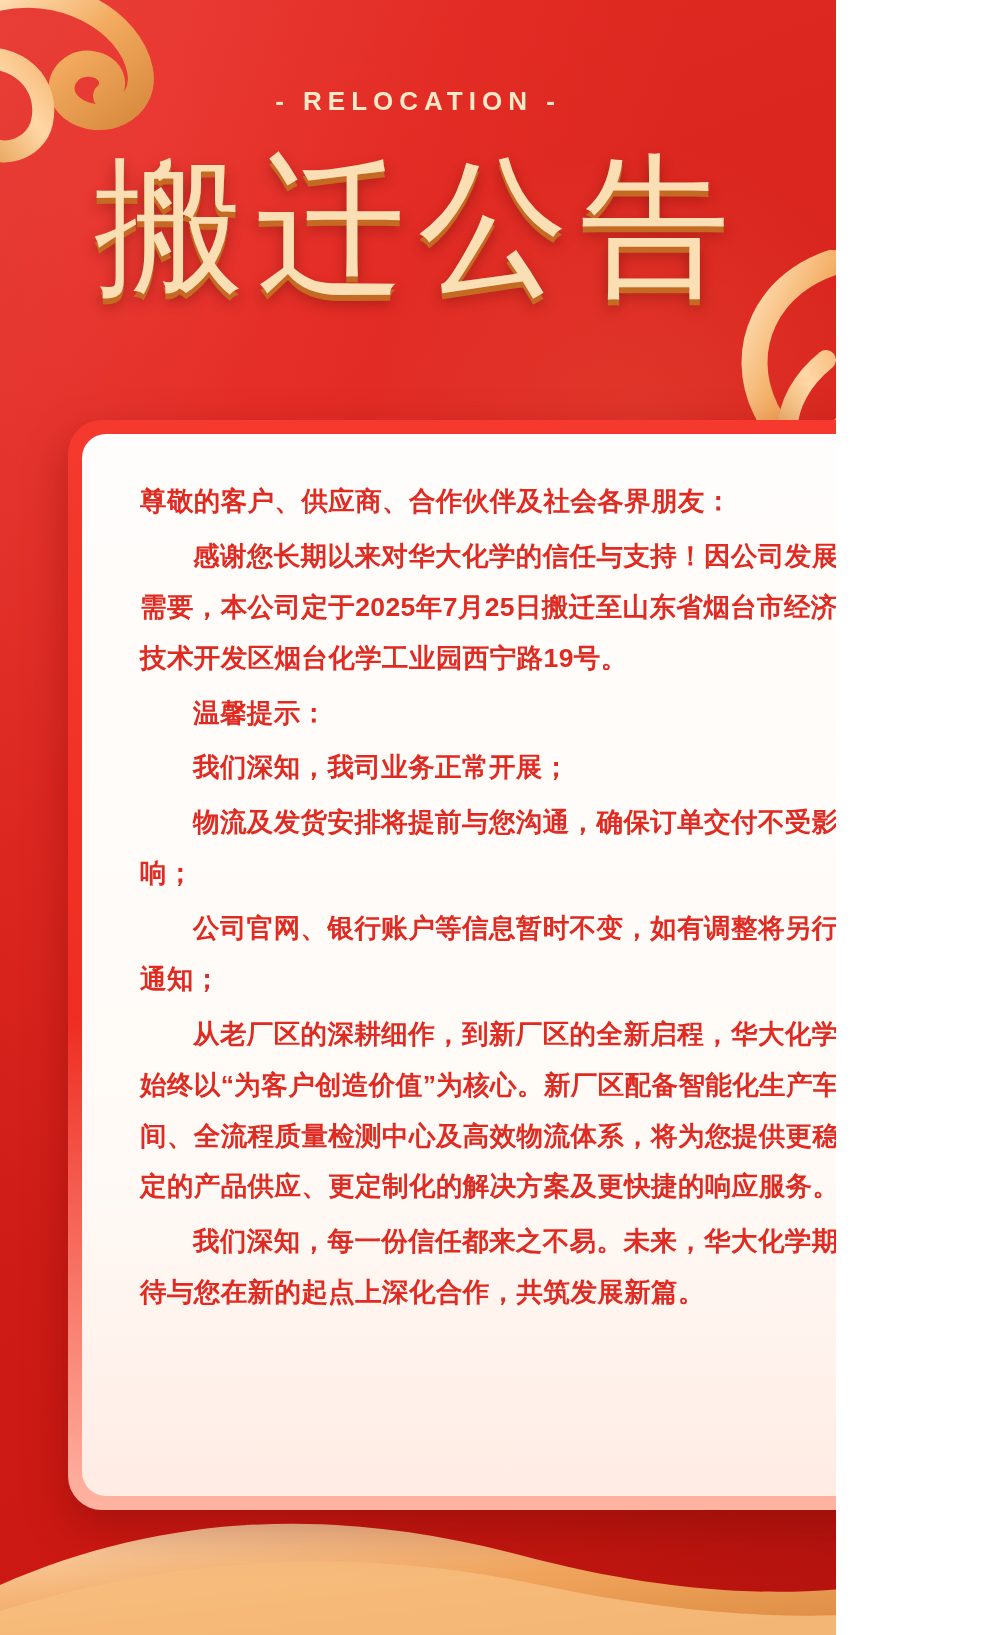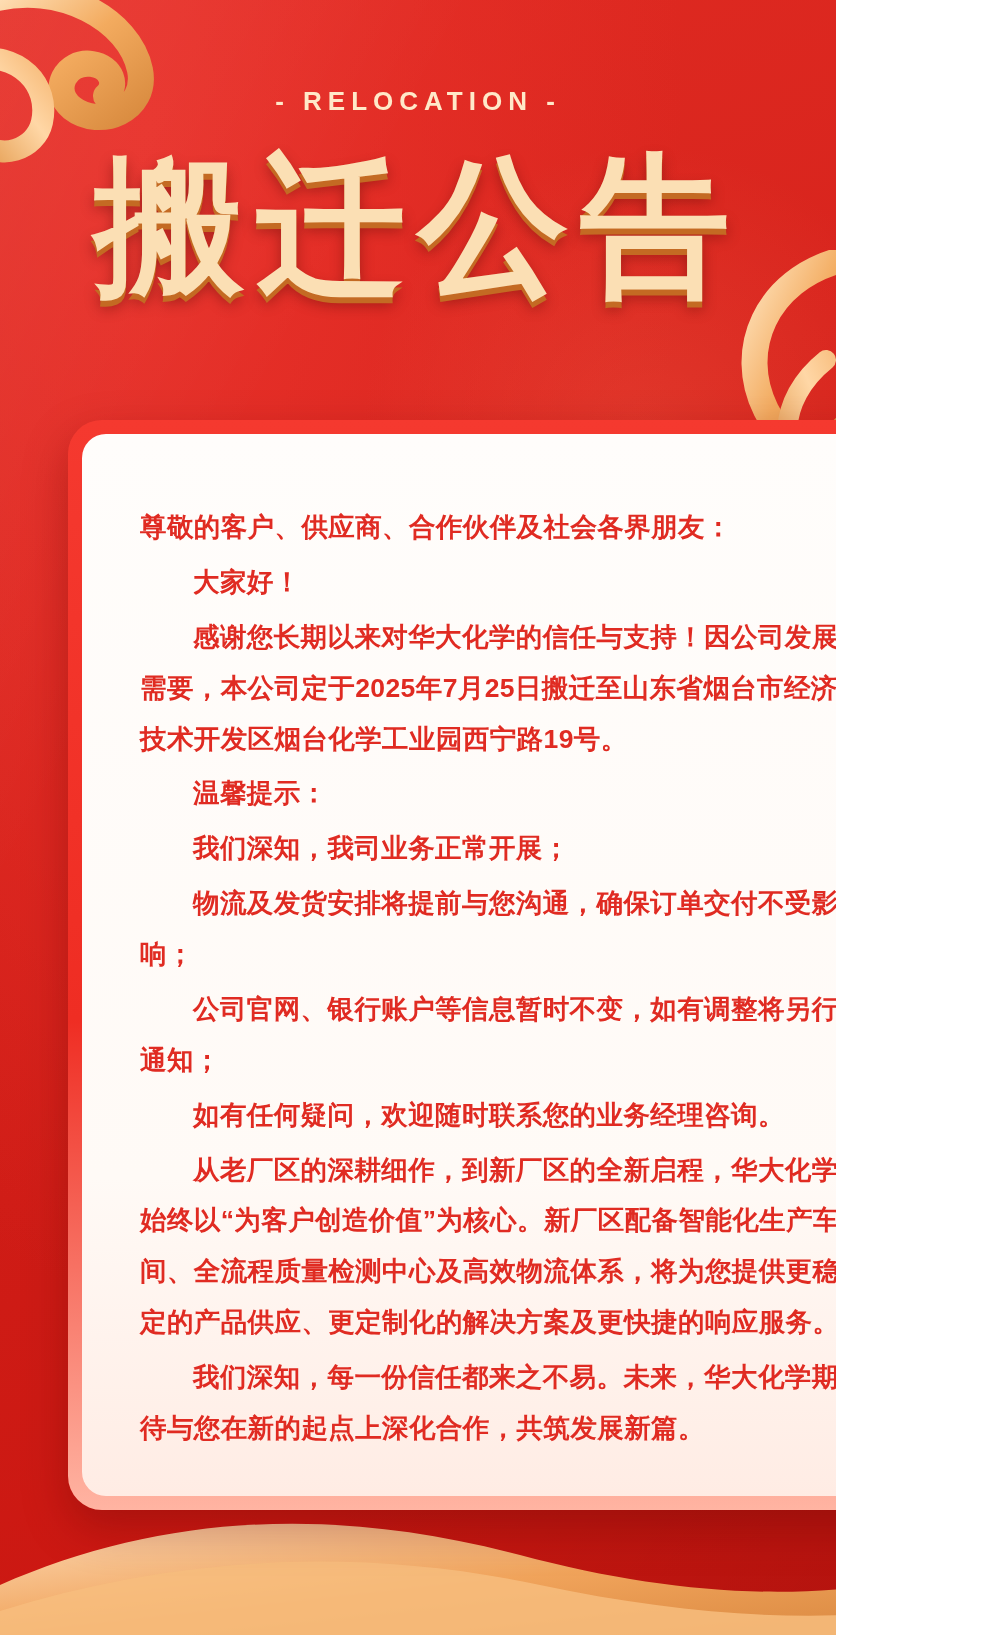--- a/index.html
+++ b/index.html
@@ -71,21 +71,21 @@
     white-space: nowrap;
     font-family: "Liberation Serif", "DejaVu Serif", serif;
   }
   .main-title {
     position: absolute;
     top: 128px;
     left: 0;
     width: 100%;
     text-align: center;
     font-size: 150px;
-    font-weight: 700;
+    font-weight: 400;
     letter-spacing: 12px;
     color: #fbdfb4;
     text-shadow:
       0 6px 0 #c46a23,
       0 8px 14px rgba(90,10,6,0.45);
     font-family: "DejaVu Sans", "Liberation Sans", sans-serif;
   }
 
   
   .card-outer {
@@ -99,21 +99,21 @@
     box-shadow: 0 18px 44px rgba(110,8,5,0.38);
     padding: 14px;
     box-sizing: border-box;
   }
   .card-inner {
     width: 100%;
     height: 100%;
     border-radius: 24px;
     background: linear-gradient(180deg, #fffdfb 0%, #fffaf6 70%, #ffece4 100%);
     box-sizing: border-box;
-    padding: 68px 58px 34px 58px;
+    padding: 42px 58px 34px 58px;
     position: relative;
     overflow: hidden;
   }
   .letter {
     color: #e02b22;
     font-size: 26.5px;
     line-height: 1.92;
     font-weight: 600;
     letter-spacing: 0.4px;
   }
@@ -163,29 +163,27 @@
     <path d="M0,176 C180,120 360,112 540,150 C720,188 870,190 1000,160 L1000,200 L0,200 Z" fill="#f7bd7e" opacity="0.85"></path>
   </svg>
 
   <div class="eyebrow">- RELOCATION -</div>
   <div class="main-title">搬迁公告</div>
 
   <div class="card-outer">
     <div class="card-inner">
       <div class="letter">
         <p>尊敬的客户、供应商、合作伙伴及社会各界朋友：</p>
-        <p class="indent">大家好！</p>
         <p class="indent">
           <span>感谢您长期以来对华大化学的信任与支持！因公司发展需要，本公司定于</span><span class="strong-addr">2025年7月25日搬迁至山东省烟台市经济技术开发区烟台化学工业园西宁路19号</span><span>。</span>
         </p>
         <p class="indent">温馨提示：</p>
         <p class="indent">我们深知，我司业务正常开展；</p>
         <p class="indent">物流及发货安排将提前与您沟通，确保订单交付不受影响；</p>
         <p class="indent">公司官网、银行账户等信息暂时不变，如有调整将另行通知；</p>
-        <p class="indent">如有任何疑问，欢迎随时联系您的业务经理咨询。</p>
         <p class="indent">从老厂区的深耕细作，到新厂区的全新启程，华大化学始终以“为客户创造价值”为核心。新厂区配备智能化生产车间、全流程质量检测中心及高效物流体系，将为您提供更稳定的产品供应、更定制化的解决方案及更快捷的响应服务。</p>
         <p class="indent">我们深知，每一份信任都来之不易。未来，华大化学期待与您在新的起点上深化合作，共筑发展新篇。</p>
 
       </div>
 
     </div>
   </div>
 
 </div>
 

